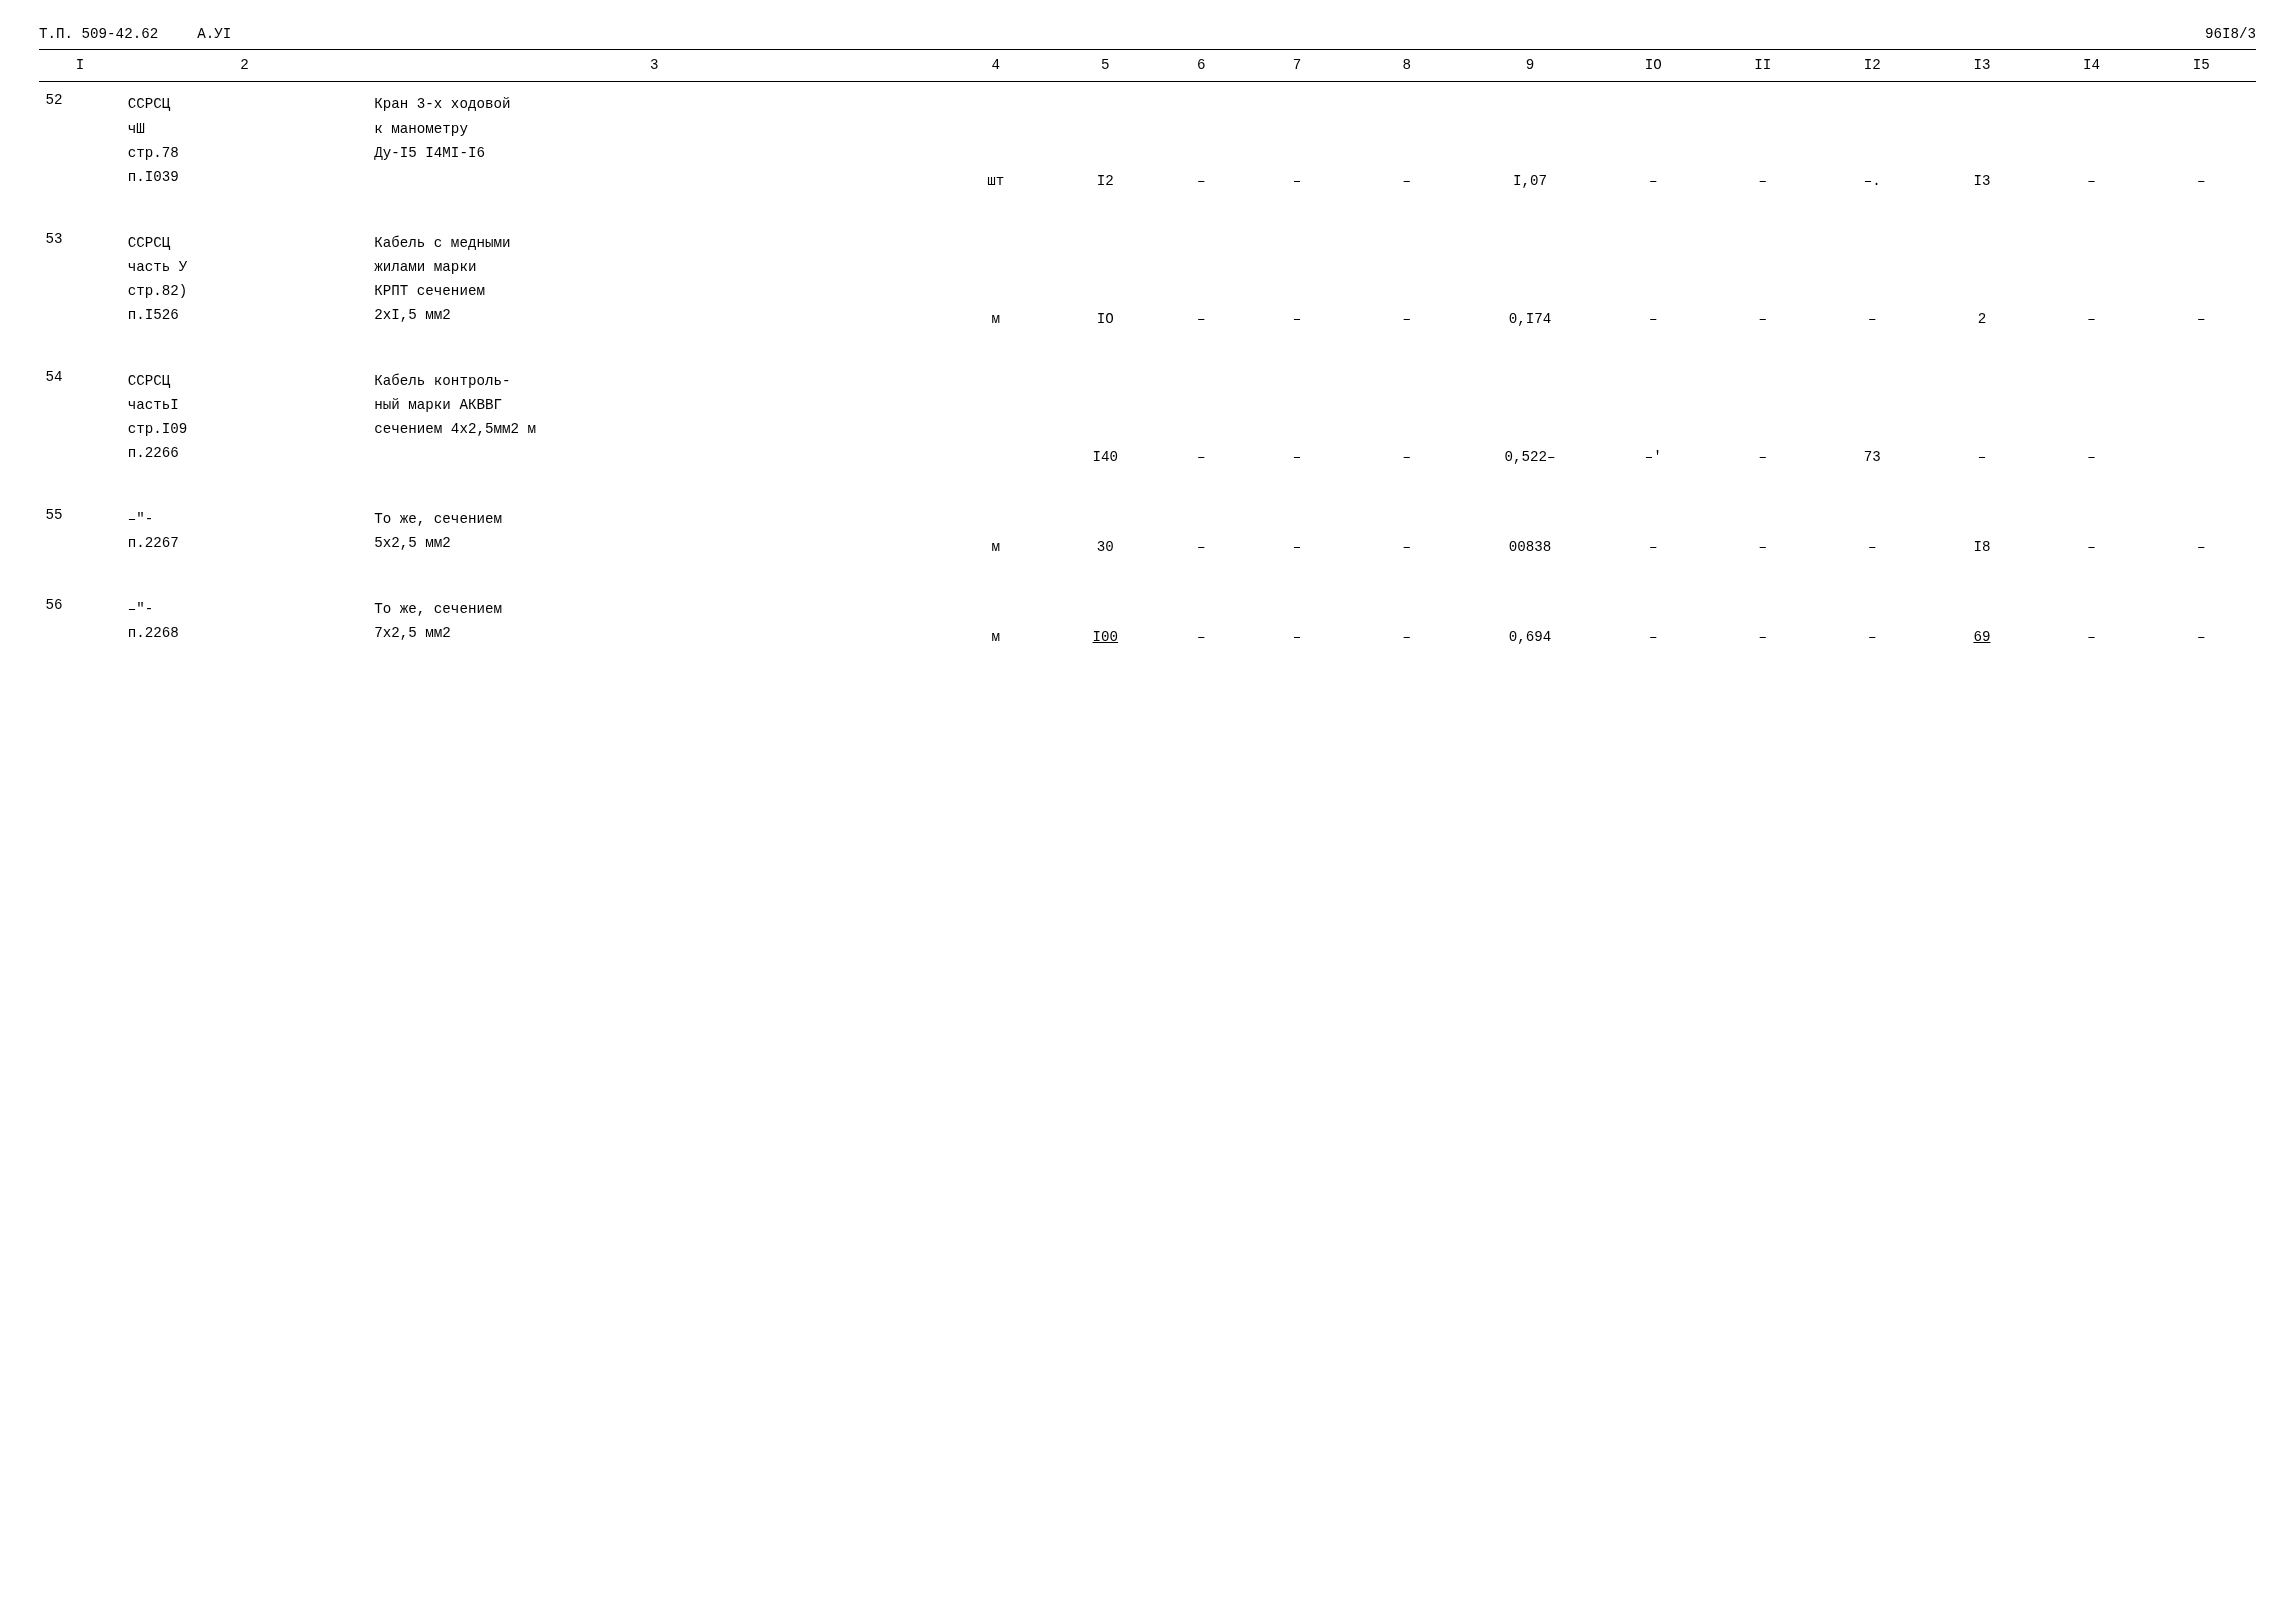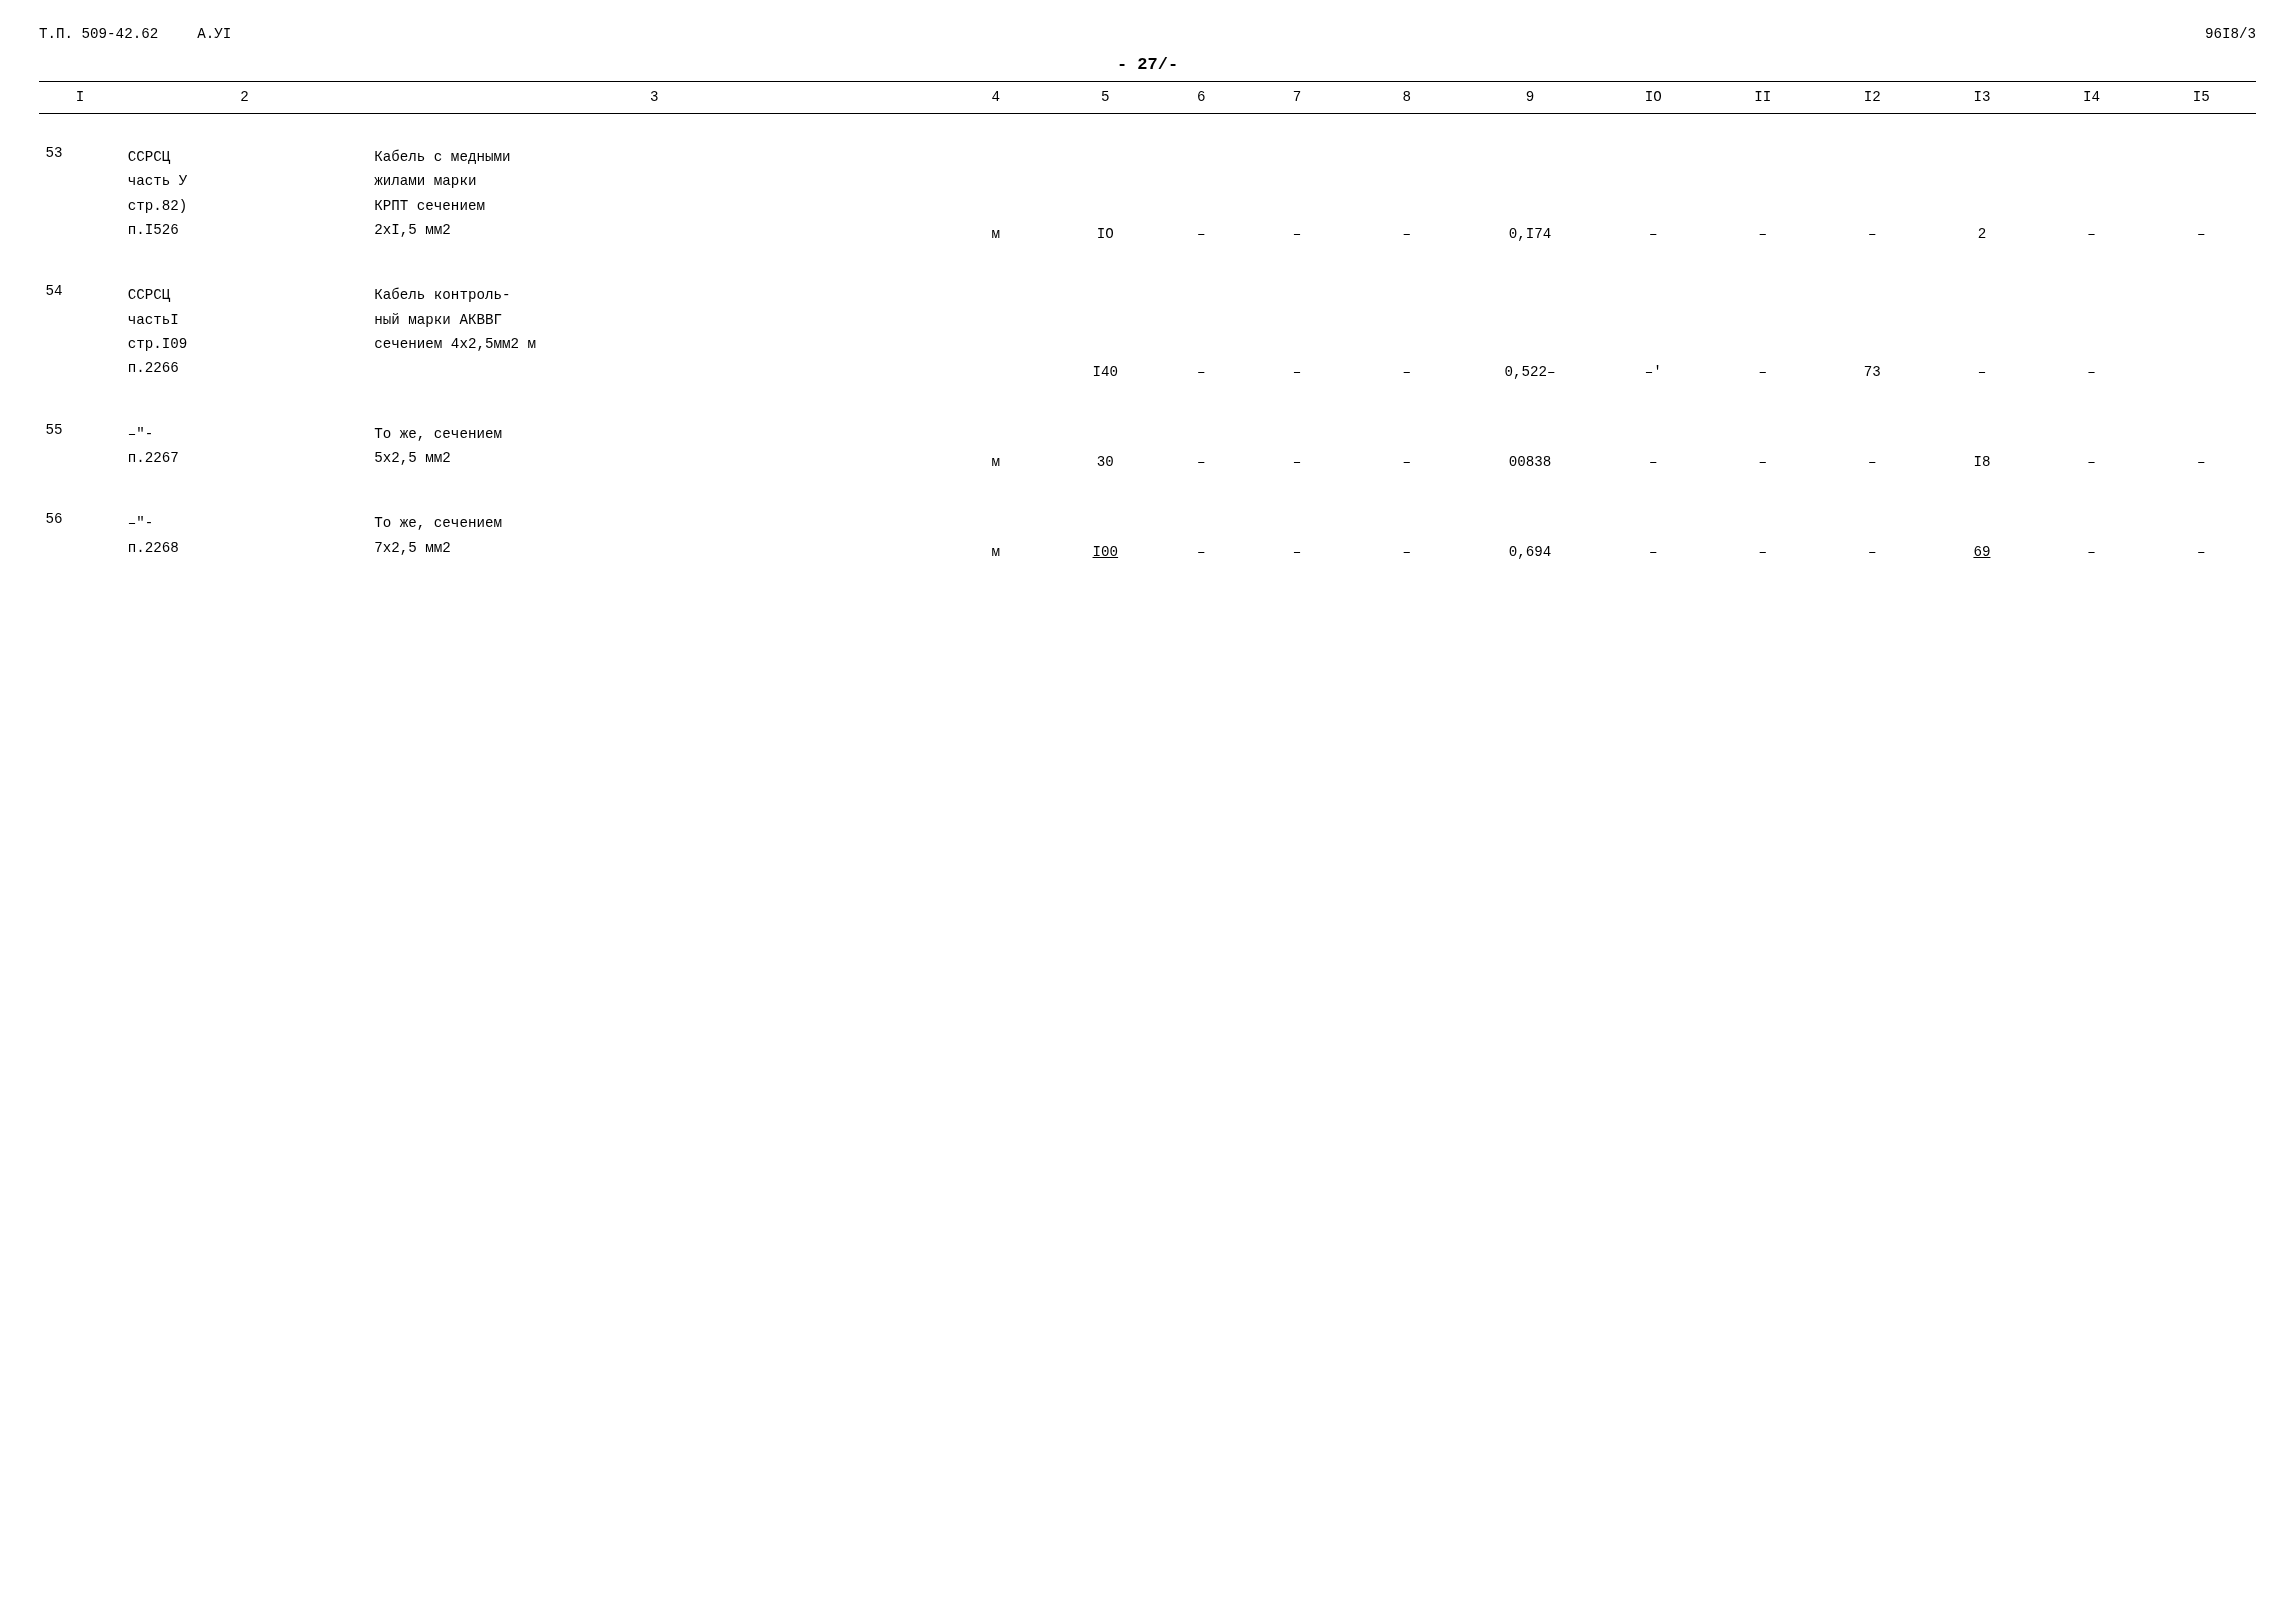--- a/index.html
+++ b/index.html
@@ -121,21 +121,20 @@
 <body>
 
 <div>
   <div class="header-top">
     <div class="header-left">
       <span>Т.П. 509-42.62</span>
       <span>А.УI</span>
     </div>
     <div class="header-right">96I8/3</div>
   </div>
-  <div class="page-number">- 27/-</div>
 </div>
 
 <table class="main-table">
   <thead>
     <tr>
       <th class="col-1">I</th>
       <th class="col-2">2</th>
       <th class="col-3">3</th>
       <th class="col-4">4</th>
       <th class="col-5">5</th>
@@ -145,20 +144,42 @@
       <th class="col-9">9</th>
       <th class="col-10">IO</th>
       <th class="col-11">II</th>
       <th class="col-12">I2</th>
       <th class="col-13">I3</th>
       <th class="col-14">I4</th>
       <th class="col-15">I5</th>
     </tr>
   </thead>
   <tbody id="table-body">
+  <tr class="data-row">
+        <td class="col-1 row-num" style="padding-top: 10.4px;">52</td>
+        <td class="col-2 source-ref" style="white-space: pre-line; line-height: 1.7;">ССРСЦ
+чШ
+стр.78
+п.I039</td>
+        <td class="col-3 description" style="white-space: pre-line; line-height: 1.7;">Кран 3-х ходовой
+к манометру
+Ду-I5 I4МI-I6</td>
+        <td class="col-4" style="text-align: center; vertical-align: bottom; padding-bottom: 10.4px;">шт</td>
+        <td class="col-5" style="text-align: center; vertical-align: bottom; padding-bottom: 10.4px;">I2</td>
+        <td class="col-6" style="text-align: center; vertical-align: bottom; padding-bottom: 10.4px;">–</td>
+        <td class="col-7" style="text-align: center; vertical-align: bottom; padding-bottom: 10.4px;">–</td>
+        <td class="col-8" style="text-align: center; vertical-align: bottom; padding-bottom: 10.4px;">–</td>
+        <td class="col-9" style="text-align: center; vertical-align: bottom; padding-bottom: 10.4px;">I,07</td>
+        <td class="col-10" style="text-align: center; vertical-align: bottom; padding-bottom: 10.4px;">–</td>
+        <td class="col-11" style="text-align: center; vertical-align: bottom; padding-bottom: 10.4px;">–</td>
+        <td class="col-12" style="text-align: center; vertical-align: bottom; padding-bottom: 10.4px;">–.</td>
+        <td class="col-13" style="text-align: center; vertical-align: bottom; padding-bottom: 10.4px;">I3</td>
+        <td class="col-14" style="text-align: center; vertical-align: bottom; padding-bottom: 10.4px;">–</td>
+        <td class="col-15" style="text-align: center; vertical-align: bottom; padding-bottom: 10.4px;">–</td>
+      </tr>
       <tr class="spacer-row">
         <td colspan="15" style="height: 19.4px;"></td>
       </tr>
       <tr class="data-row">
         <td class="col-1 row-num" style="padding-top: 10.4px;">53</td>
         <td class="col-2 source-ref" style="white-space: pre-line; line-height: 1.7;">ССРСЦ
 часть У
 стр.82)
 п.I526</td>
         <td class="col-3 description" style="white-space: pre-line; line-height: 1.7;">Кабель с медными

